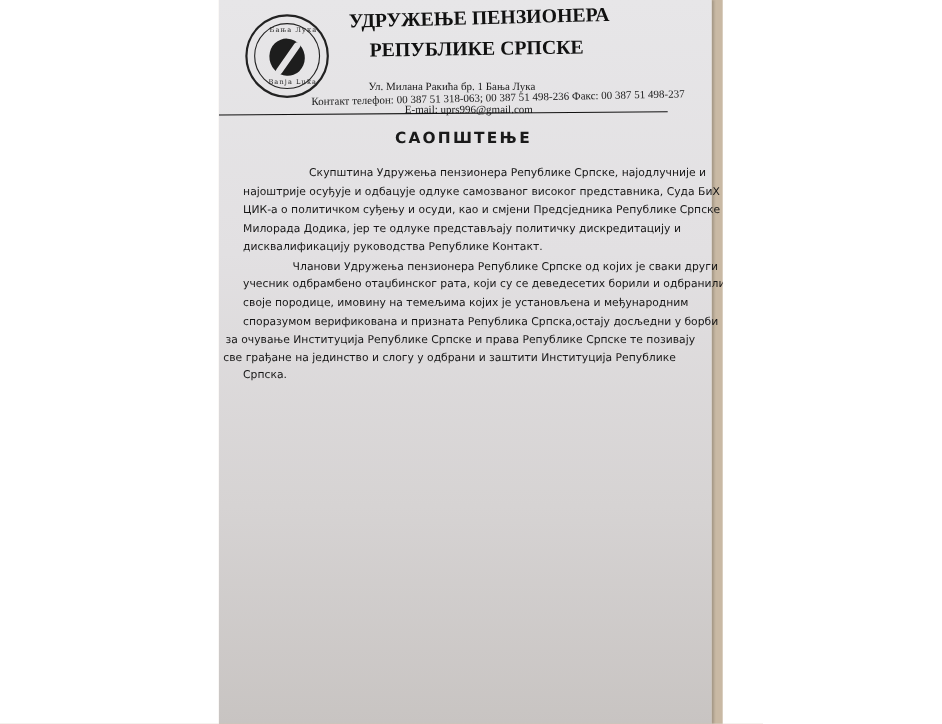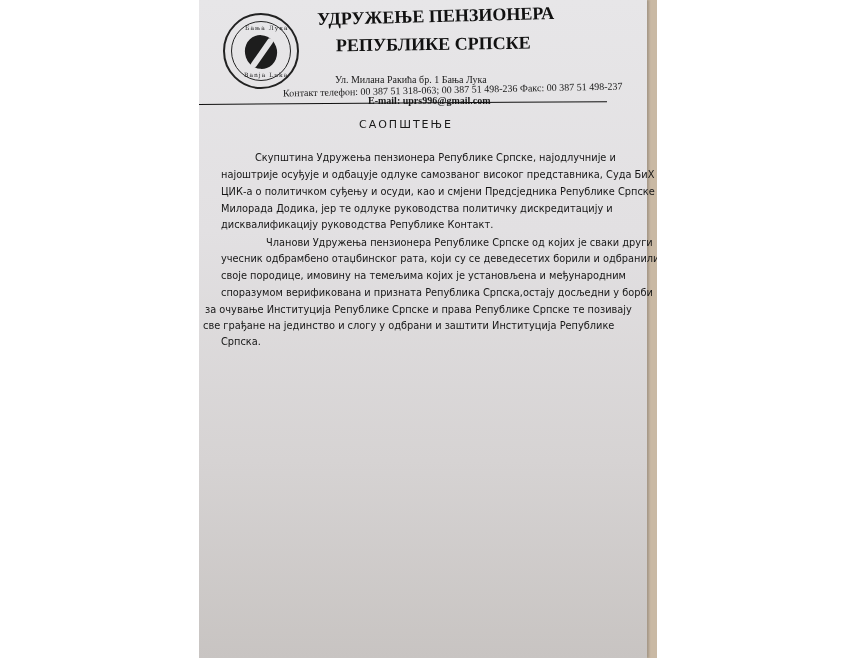--- a/index.html
+++ b/index.html
@@ -26,23 +26,23 @@
   .logo .txt-top { position: absolute; left: 20px; top: 9px; font-size: 6px; letter-spacing: 1px; color: #222; font-family: "DejaVu Serif", serif; }
   .logo .txt-bot { position: absolute; left: 19px; top: 56px; font-size: 6px; letter-spacing: 1px; color: #222; font-family: "DejaVu Serif", serif; }
   .title1, .title2 {
     position: absolute; font-family: "Liberation Serif", serif; font-weight: bold; color: #111; font-size: 18px;
   }
   .title1 { left: 118px; top: 6px; transform: rotate(-1.5deg); }
   .title2 { left: 137px; top: 34px; transform: rotate(-0.8deg); }
   .addr { position: absolute; font-family: "Liberation Serif", serif; font-size: 10px; color: #1a1a1a; white-space: nowrap; }
   .addr1 { left: 136px; top: 74px; }
   .addr2 { left: 84px; top: 84px; transform: rotate(-1.2deg); }
-  .addr3 { left: 169px; top: 95px; font-weight: bold; }
+  .addr3 { left: 169px; top: 95px; }
   .rule { position: absolute; left: 0; top: 104px; width: 408px; height: 0; border-top: 1.6px solid #111; transform: rotate(-0.4deg); transform-origin: left; }
-  .heading { position: absolute; left: 160px; top: 118px; font-size: 11px; font-weight: normal; letter-spacing: 2px; color: #1a1a1a; }
+  .heading { position: absolute; left: 160px; top: 118px; font-size: 14px; font-weight: bold; letter-spacing: 2px; color: #1a1a1a; }
   .body-text { position: absolute; left: 0; top: 0; width: 458px; font-size: 9.8px; color: #161616; }
   .ln { position: absolute; white-space: nowrap; }
 </style>
 </head>
 <body>
 
 <div class="photo">
   <div class="paper">
 
     <div class="logo">
@@ -57,24 +57,24 @@
     <div class="title2">РЕПУБЛИКЕ СРПСКЕ</div>
 
     <div class="addr addr1">Ул. Милана Ракића бр. 1 Бања Лука</div>
     <div class="addr addr2">Контакт телефон: 00 387 51 318-063; 00 387 51 498-236 Факс: 00 387 51 498-237</div>
     <div class="addr addr3">E-mail: uprs996@gmail.com</div>
     <div class="rule"></div>
 
     <div class="heading">САОПШТЕЊЕ</div>
 
     <div class="body-text">
-      <div class="ln" style="left:56px;top:152px">Скупштина Удружења пензионера Републике Српске, најодлучније и</div>
+      <div class="ln" style="left:82px;top:152px">Скупштина Удружења пензионера Републике Српске, најодлучније и</div>
       <div class="ln" style="left:22px;top:169px">најоштрије осуђује и одбацује одлуке самозваног високог представника, Суда БиХ и</div>
       <div class="ln" style="left:22px;top:186px">ЦИК-а  о политичком суђењу и осуди, као и смјени Предсједника Републике Српске</div>
-      <div class="ln" style="left:22px;top:203px">Милорада Додика, јер те одлуке руководства политичку дискредитацију и</div>
+      <div class="ln" style="left:22px;top:203px">Милорада Додика, јер те одлуке представљају политичку дискредитацију и</div>
       <div class="ln" style="left:22px;top:219px">дисквалификацију руководства Републике Контакт.</div>
       <div class="ln" style="left:67px;top:223px;top:226px;top:227px;top:228px;top:229px;top:230px;top:231px;top:232px;top:233px;top:234px;top:235px;top:236px;top:237px">Чланови Удружења пензионера Републике Српске од којих је сваки други</div>
       <div class="ln" style="left:22px;top:253px">учесник одбрамбено отаџбинског рата, који су се деведесетих борили и одбранили</div>
       <div class="ln" style="left:22px;top:270px">своје породице, имовину на темељима којих је установљена и међународним</div>
       <div class="ln" style="left:22px;top:287px">споразумом верификована и призната Република Српска,остају досљедни у борби</div>
       <div class="ln" style="left:6px;top:304px">за очување Институција Републике Српске и права Републике Српске те позивају</div>
       <div class="ln" style="left:4px;top:321px;top:320px">све грађане на јединство и слогу у одбрани и заштити Институција Републике</div>
       <div class="ln" style="left:22px;top:316px;top:317px;top:318px;top:319px;top:336px">Српска.</div>
 
     </div>

